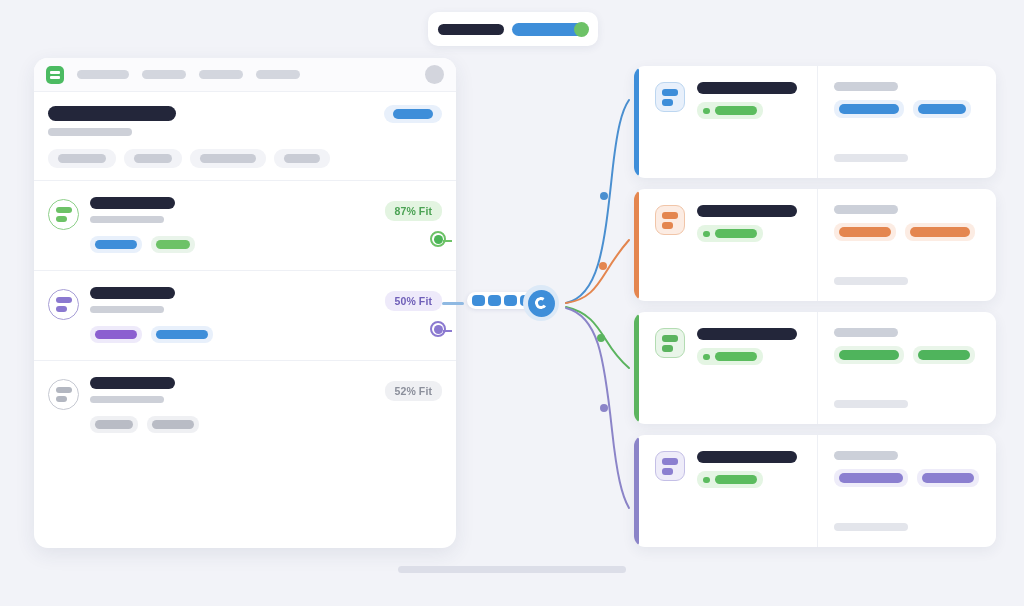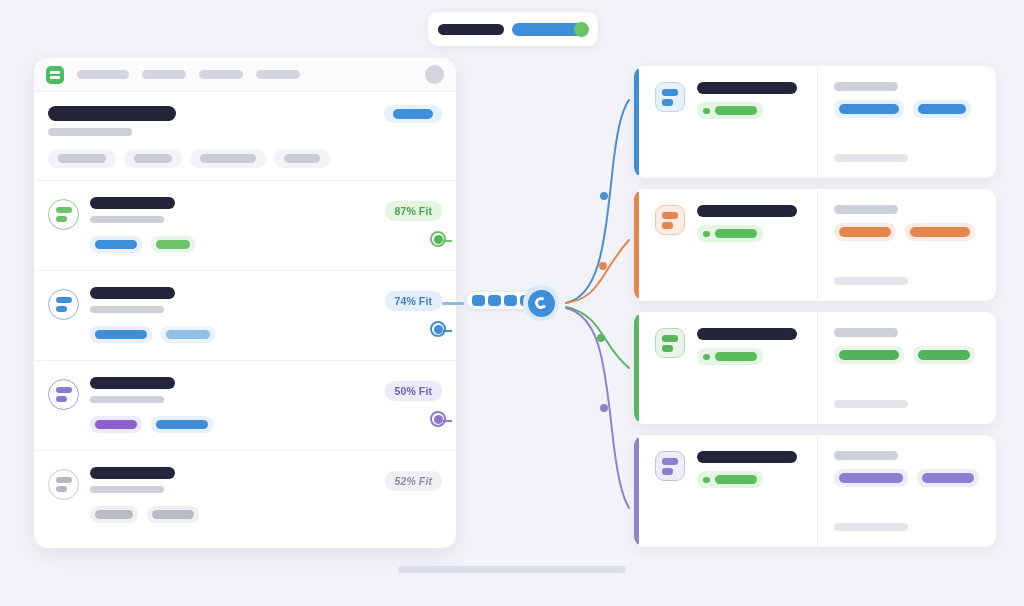--- a/index.html
+++ b/index.html
@@ -73,21 +73,21 @@
     display: flex; align-items: center; justify-content: center;
   }
   .pill-ph i { height: 9px; border-radius: 5px; background: #c9ccd5; }
 
   
   .row {
     position: relative; display: flex; align-items: flex-start;
     padding: 16px 14px 16px 14px; border-bottom: 1px solid #eef0f5;
     height: 90px;
   }
-  .row:last-child { border-bottom: none; font-style: italic; }
+  .row:last-child { border-bottom: none; }
   .av-circ {
     width: 31px; height: 31px; border-radius: 50%; flex: none;
     display: flex; flex-direction: column; align-items: center;
     justify-content: center; gap: 3px; margin-top: 2px;
   }
   .av-circ i { display: block; border-radius: 3px; }
   .av-circ i.w { width: 16px; height: 6px; }
   .av-circ i.n { width: 11px; height: 6px; margin-right: 5px; }
   .row-body { margin-left: 11px; flex: 1; }
   .r-name { width: 85px; height: 12px; border-radius: 6px; background: #23263a; }
@@ -263,43 +263,20 @@
               </span>
               <span class="tag" style="background: rgb(233, 244, 234);">
                 <i style="background: rgb(109, 194, 103); width: 34px;"></i>
               </span>
             </div>
           </div>
           <span class="fit-badge" style="background: rgb(227, 244, 225); color: rgb(75, 162, 84);">87% Fit</span>
           <span class="port" style="border: 2px solid rgb(109, 194, 103);">
             <i style="background: rgb(76, 181, 87);"></i>
             <span class="port-stub" style="background: rgb(109, 194, 103);"></span>
-          </span>
-        </div>
-        <div class="row">
-          <span class="av-circ" style="border: 1.5px solid rgb(141, 180, 221);">
-            <i class="w" style="background: rgb(62, 142, 217);"></i>
-            <i class="n" style="background: rgb(62, 142, 217);"></i>
-          </span>
-          <div class="row-body">
-            <div class="r-name"></div>
-            <div class="r-sub"></div>
-            <div class="tag-row">
-              <span class="tag" style="background: rgb(232, 240, 251);">
-                <i style="background: rgb(62, 142, 217); width: 52px;"></i>
-              </span>
-              <span class="tag" style="background: rgb(234, 242, 251);">
-                <i style="background: rgb(146, 191, 227); width: 44px;"></i>
-              </span>
-            </div>
-          </div>
-          <span class="fit-badge" style="background: rgb(228, 237, 250); color: rgb(63, 127, 196);">74% Fit</span>
-          <span class="port" style="border: 2px solid rgb(62, 142, 217);">
-            <i style="background: rgb(62, 142, 217);"></i>
-            <span class="port-stub" style="background: rgb(62, 142, 217);"></span>
           </span>
         </div>
         <div class="row">
           <span class="av-circ" style="border: 1.5px solid rgb(167, 158, 214);">
             <i class="w" style="background: rgb(139, 121, 208);"></i>
             <i class="n" style="background: rgb(139, 121, 208);"></i>
           </span>
           <div class="row-body">
             <div class="r-name"></div>
             <div class="r-sub"></div>

